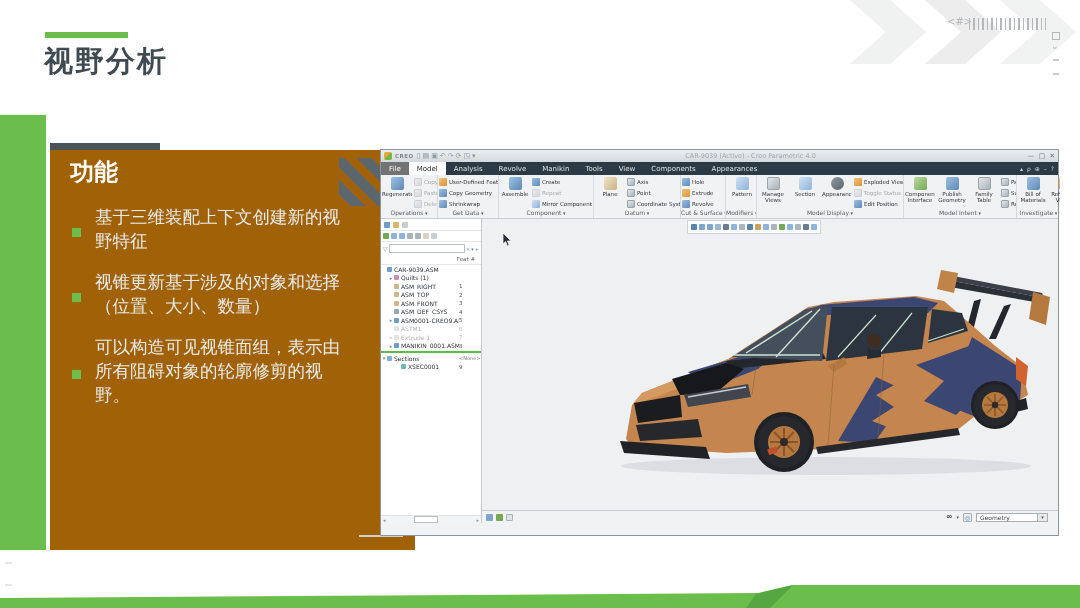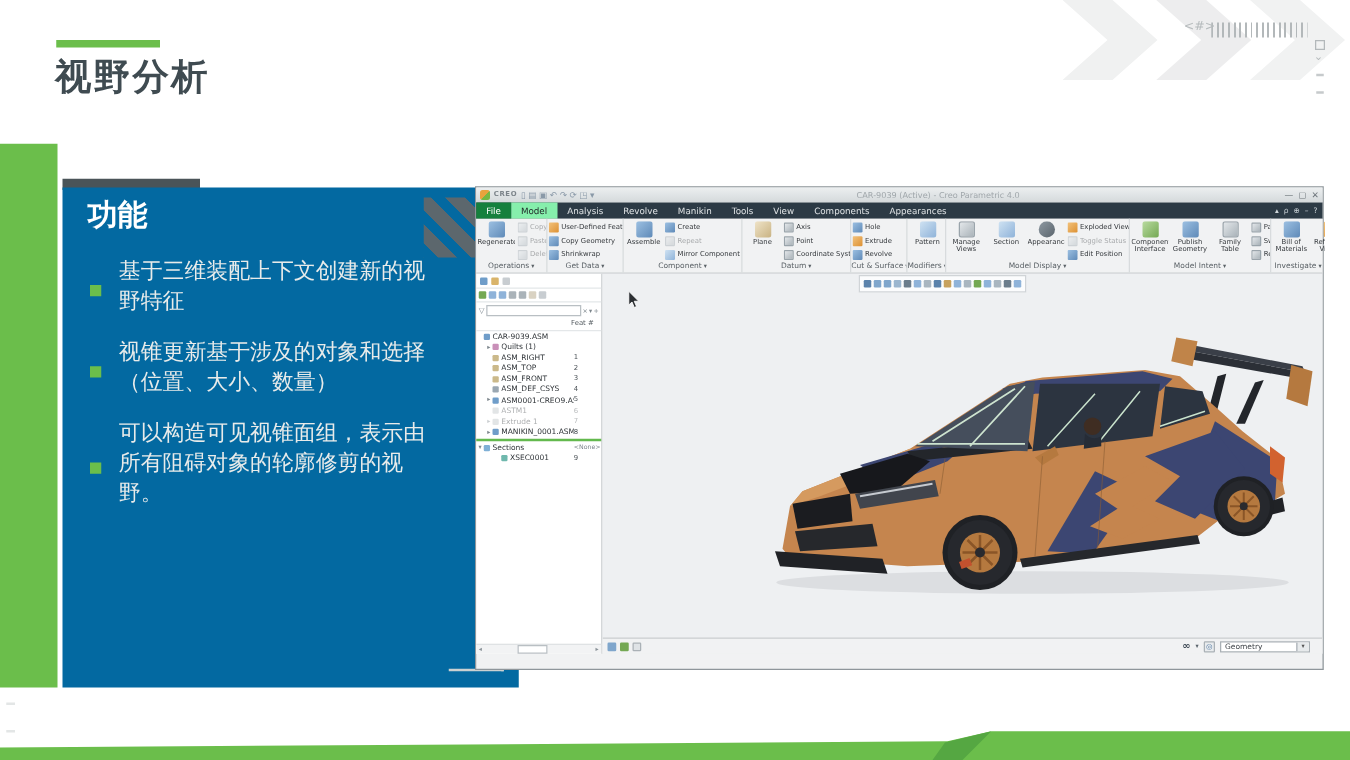--- a/index.html
+++ b/index.html
@@ -15,21 +15,21 @@
   .page-marker{left:947px;top:16px;font-size:10px;color:#b6bbbd;}
   .barcode{left:969px;top:18px;width:77px;height:12px;
            background:repeating-linear-gradient(90deg,#b3b8ba 0 1.5px,transparent 1.5px 4.5px);}
   .mini-square{left:1052px;top:32px;width:6px;height:6px;border:1.5px solid #b3b8ba;}
   .mini-chev{left:1051px;top:41px;font-size:9px;color:#b3b8ba;}
   .mini-dash{left:1053px;width:6px;height:2px;background:#c6cacc;}
   .edge-dash{left:5px;width:7px;height:2px;background:#e3e6e6;}
 
   
   .panel-tab{left:50px;top:143px;width:110px;height:9px;background:#4a5458;}
-  .panel{left:50px;top:150px;width:365px;height:400px;background:#0369a1;}
+  .panel{left:50px;top:150px;width:365px;height:400px;background:#a16207;}
   .panel-hatch{position:absolute;right:14px;top:8px;width:62px;height:48px;
     background:repeating-linear-gradient(45deg,transparent 0 8px,#5c676d 8px 19px);}
   .panel-heading{position:absolute;left:20px;top:6px;font-size:24px;font-weight:bold;color:#fff;}
   .bullets{position:absolute;left:0;top:55px;width:100%;list-style:none;margin:0;padding:0;}
   .bullets li{display:flex;margin:0 0 17px 22px;align-items:center;}
   .bullet-sq{flex:none;width:9px;height:9px;background:#6bbe4b;margin:7px 14px 0 0;}
   .bullet-text{width:252px;font-size:17.5px;line-height:24px;color:#e8ebea;}
   .corner-bracket{position:absolute;right:12px;bottom:13px;width:42px;height:86px;
     border-right:2px solid #ccd1d1;border-bottom:2px solid #ccd1d1;}
 
@@ -44,22 +44,22 @@
   .creo-logo-mark{width:8px;height:8px;border-radius:2px;
      background:linear-gradient(135deg,#e8a33d 0 50%,#74b843 50% 100%);}
   .creo-logo-text{font-size:5.5px;font-weight:bold;color:#7c848a;letter-spacing:.5px;}
   .qa-icons span{font-size:7px;color:#8a99a8;margin-right:2px;}
   .doc-title{flex:1;text-align:center;font-size:6.5px;color:#a0a7ab;white-space:nowrap;overflow:hidden;}
   .win-ctrls span{font-size:7px;color:#6d757a;margin-left:4px;}
 
   .tabstrip{position:absolute;left:0;top:12px;right:0;height:13px;background:#2c3a45;
             display:flex;align-items:stretch;}
   .tab{padding:0 8px;display:flex;align-items:center;font-size:7px;color:#dfe3e5;white-space:nowrap;}
-  .tab.file{background:#15803d;color:#fff;}
-  .tab.active{background:#86efac;color:#1f2326;}
+  .tab.file{background:#737373;color:#fff;}
+  .tab.active{background:#ffffff;color:#1f2326;}
   .tabstrip-right{margin-left:auto;display:flex;align-items:center;padding-right:4px;}
   .tabstrip-right span{font-size:6px;color:#cdd5d9;margin-left:4px;}
 
   .ribbon{position:absolute;left:0;top:25px;right:0;height:44px;background:#f1f2f3;
           border-bottom:1px solid #c9cdd0;display:flex;box-sizing:border-box;}
   .rgroup{flex:none;display:flex;flex-direction:column;border-right:1px solid #d8dbdd;
           box-sizing:border-box;overflow:hidden;}
   .rgroup-body{flex:1;display:flex;align-items:flex-start;padding:2px 1px 0 1px;gap:2px;}
   .rgroup-label{height:9px;text-align:center;font-size:6px;color:#5a6166;white-space:nowrap;overflow:hidden;}
   .rgroup-label::after{content:" ▾";font-size:5px;}

